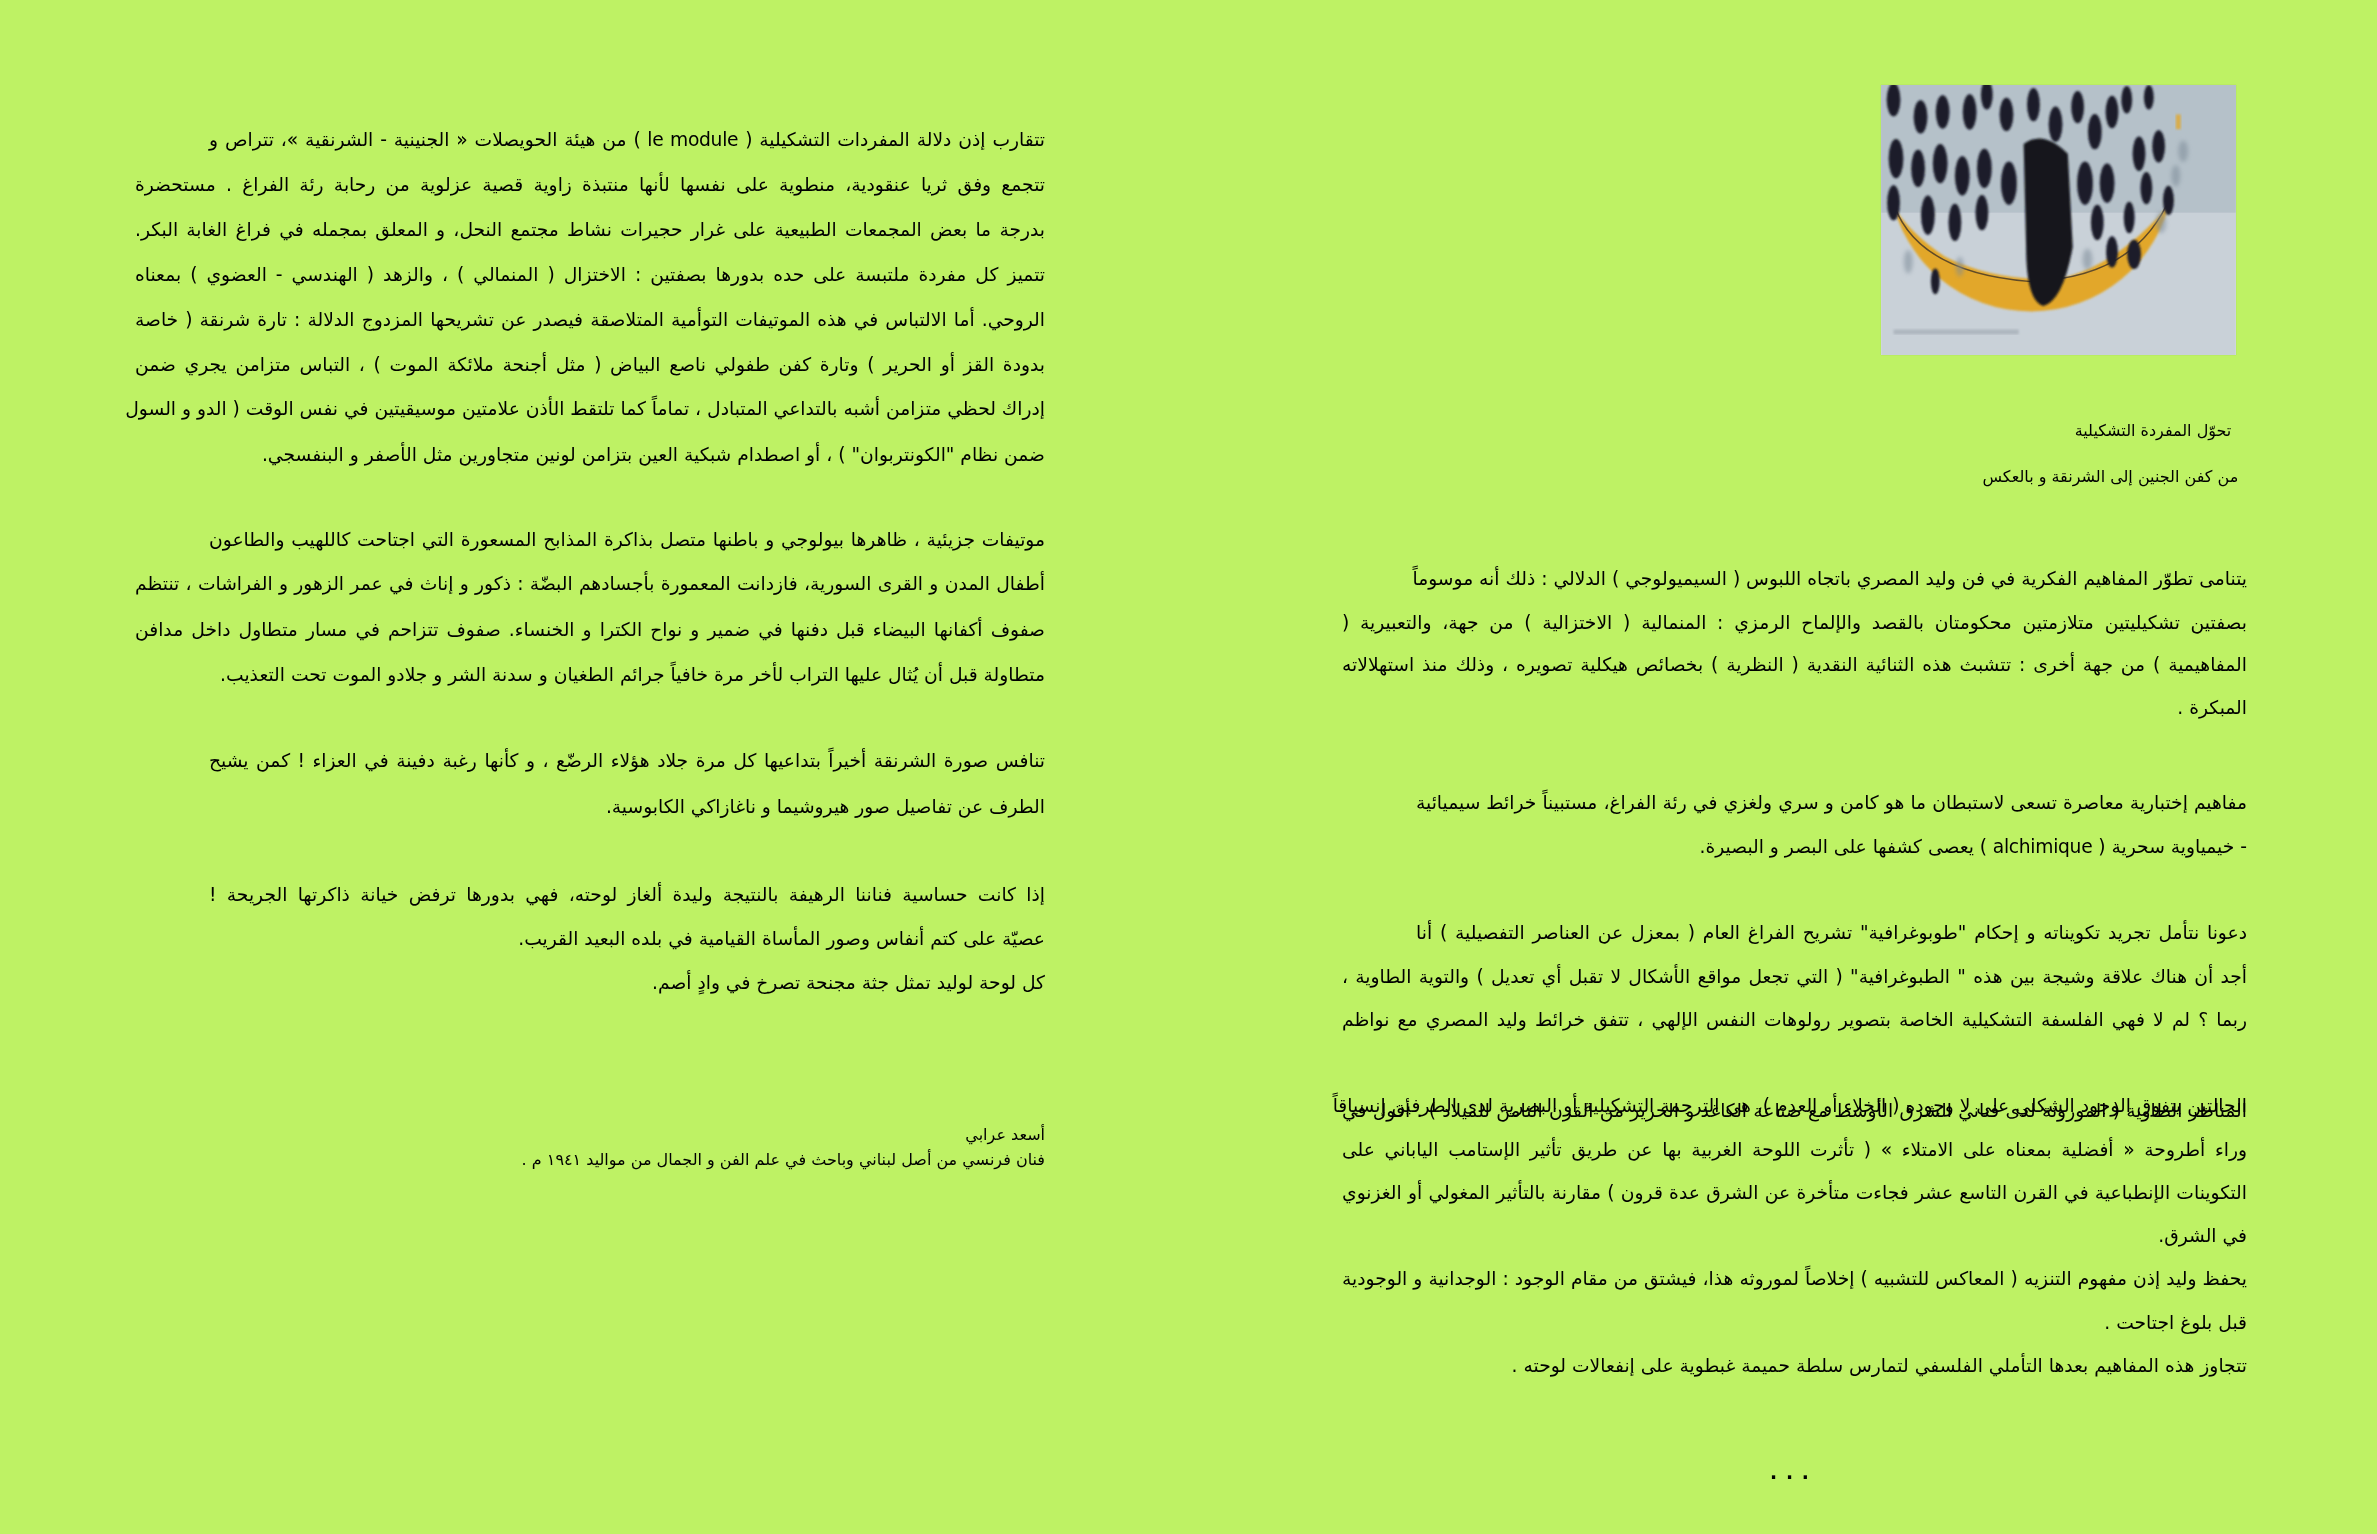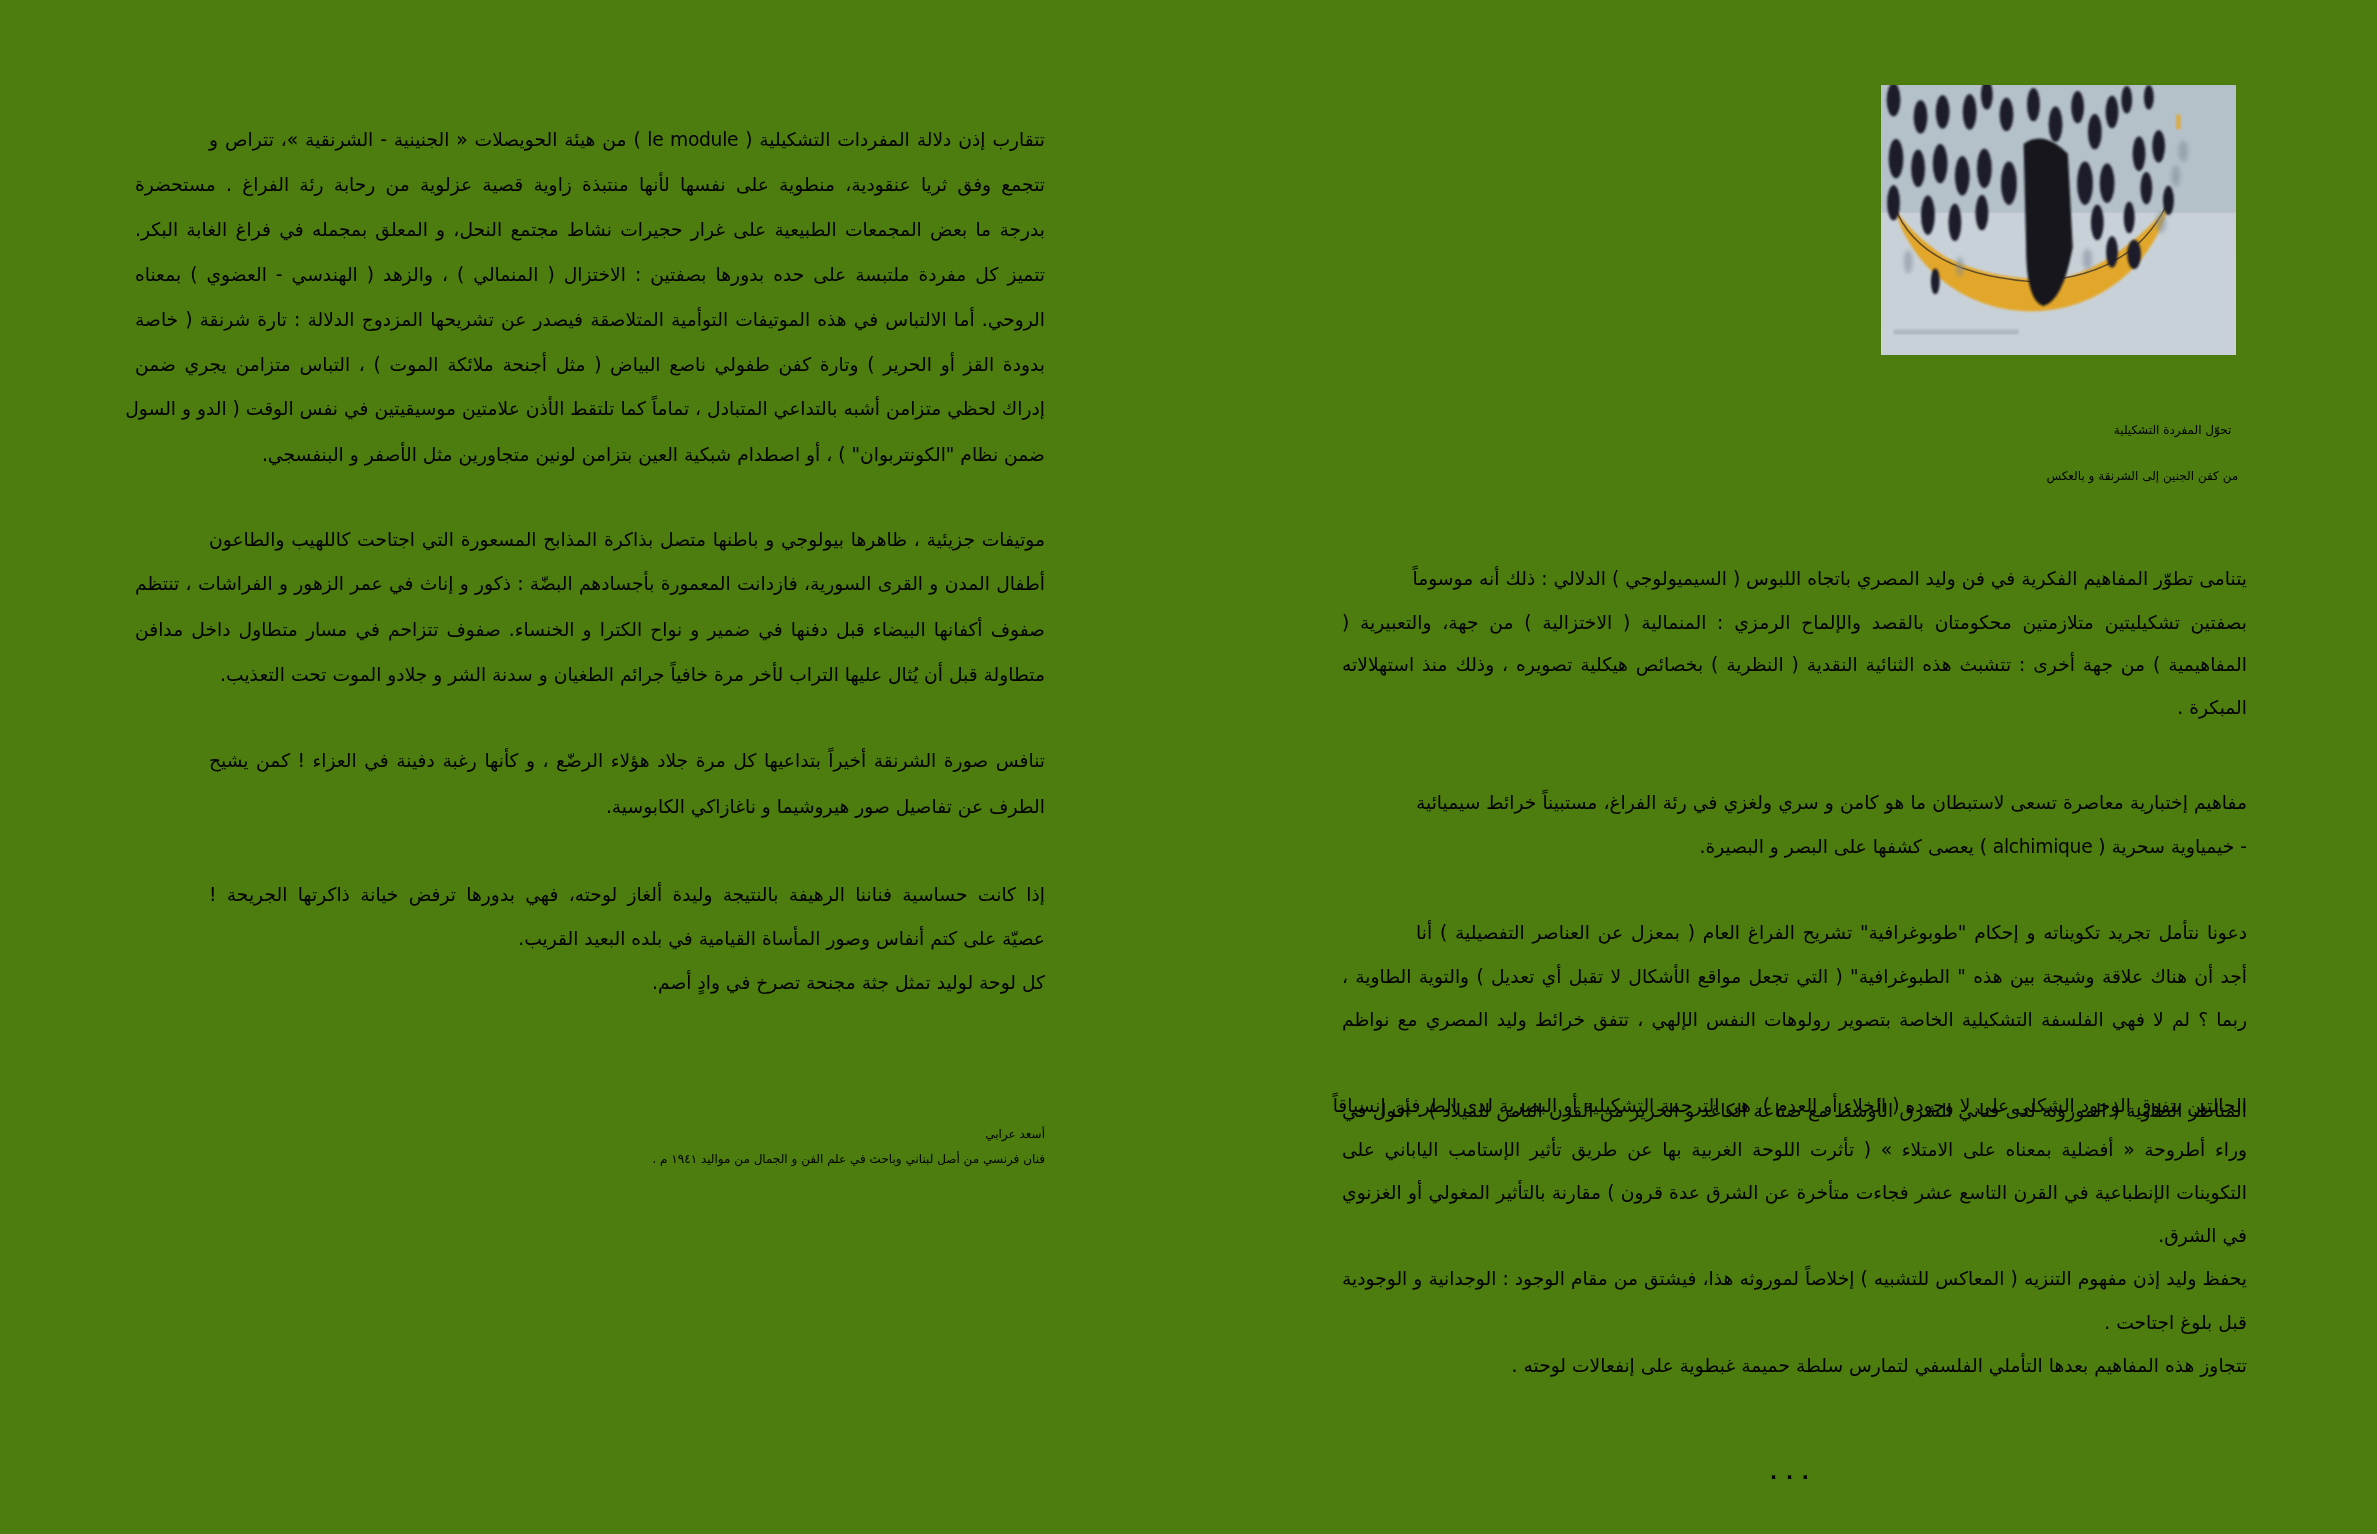--- a/index.html
+++ b/index.html
@@ -12,21 +12,21 @@
     height: 1534px;
     position: relative;
     overflow: hidden;
     font-family: "DejaVu Sans", "Liberation Sans", sans-serif;
     color: #000000;
   }
   .page {
     position: absolute;
     top: 0;
     height: 1534px;
-    background: #4d7c0f;
+    background: #bef264;
   }
   .page-left { left: 0; width: 1189px; }
   .page-right { left: 1189px; width: 1189px; }
 
   .col {
     position: absolute;
     direction: rtl;
     unicode-bidi: embed;
   }
   .col-left { left: 135px; width: 910px; top: 0; }
@@ -45,21 +45,21 @@
     text-align-last: justify;
     font-family: "DejaVu Sans", "Liberation Sans", sans-serif;
     letter-spacing: -0.3px;
   }
   .line.indent { width: calc(100% - 74px); }
   .line.last { text-align: right; text-align-last: right; }
 
   .title {
     position: absolute;
     right: 0;
-    font-size: 12px;
+    font-size: 16px;
     line-height: 29.5px;
     white-space: nowrap;
     direction: rtl;
     text-align: right;
   }
 
   .painting {
     position: absolute;
     left: 692px;
     top: 85px;

